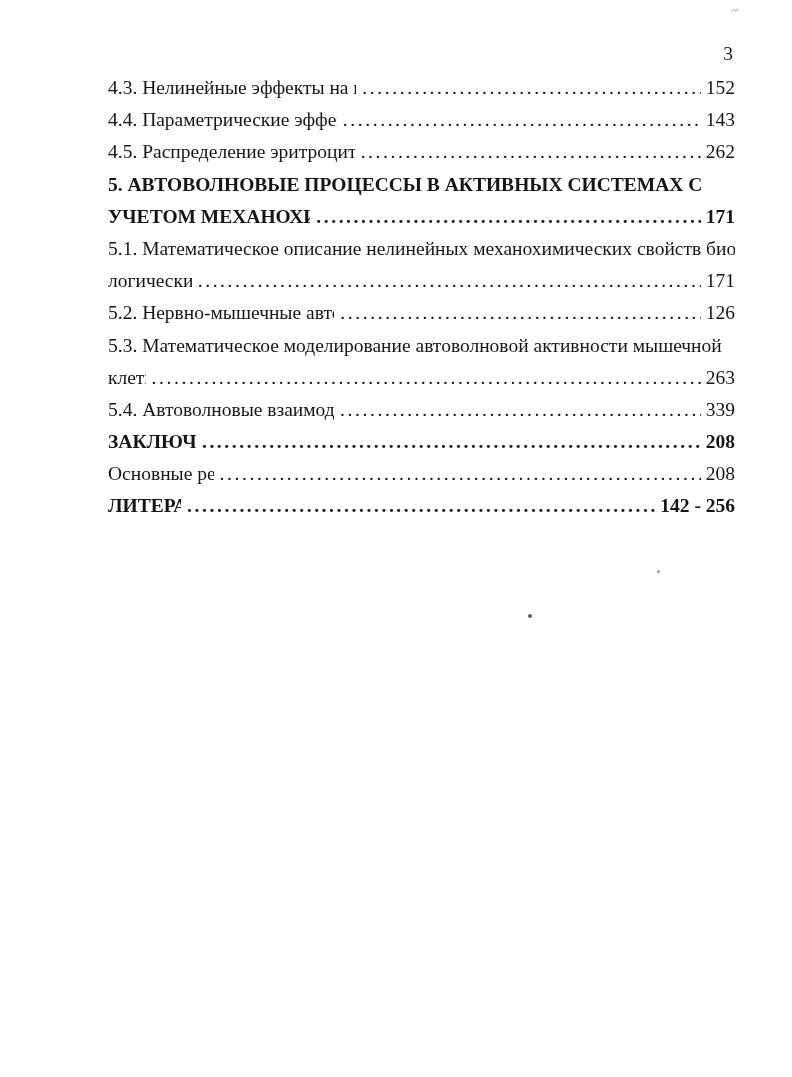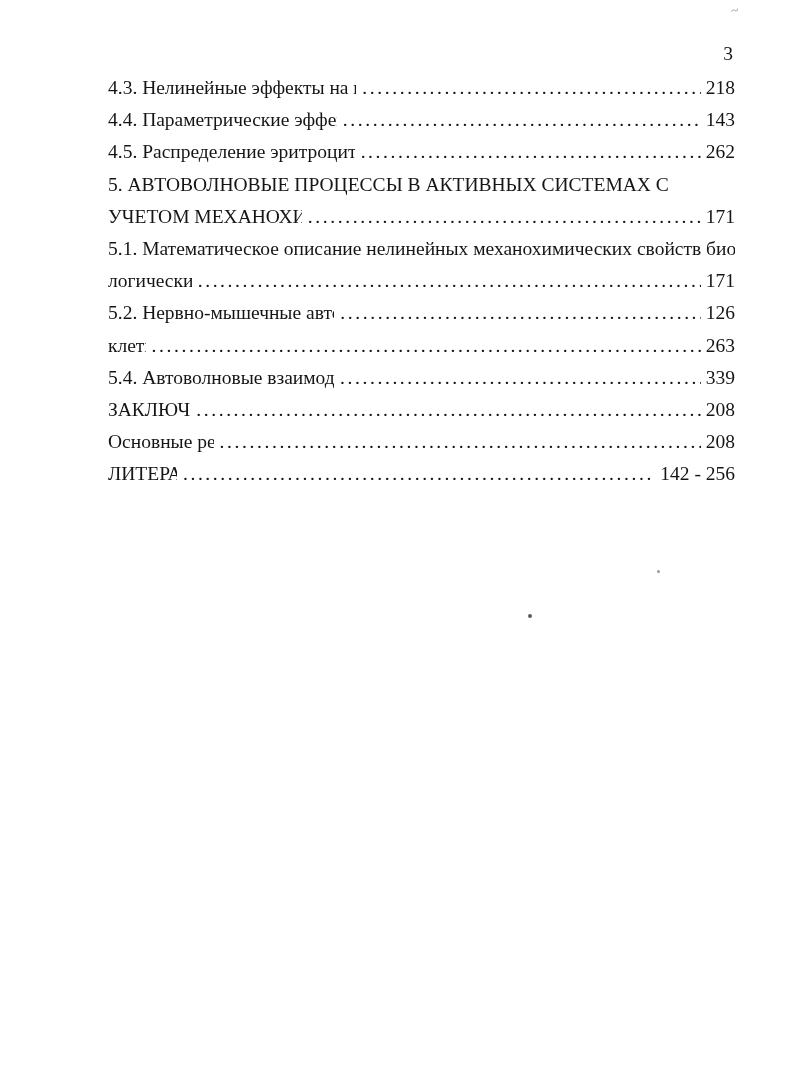--- a/index.html
+++ b/index.html
@@ -58,21 +58,21 @@
     min-width: 8px;
     overflow: hidden;
     white-space: nowrap;
     margin: 0 5px 0 6px;
     letter-spacing: 2.6px;
   }
   .pg {
     flex: 0 0 auto;
   }
   .b {
-    font-weight: normal;
+    font-weight: bold;
   }
   .speck {
     position: absolute;
     border-radius: 50%;
   }
   .speck-1 {
     left: 657px;
     top: 570px;
     width: 3px;
     height: 3px;
@@ -93,21 +93,21 @@
 
   <span class="corner-mark">~</span>
 
   <div class="pageno">3</div>
 
   <div class="toc">
 
     <div class="line">
       <span class="t">4.3. Нелинейные эффекты на поверхности биоткани. Влияние состояния</span>
       <span class="leader">..............................................................................................................</span>
-      <span class="pg">218</span>
+      <span class="pg">152</span>
     </div>
 
     <div class="line">
       <span class="t">4.4. Параметрические эффекты при вибровоздействии на ткань</span>
       <span class="leader">..............................................................................................................</span>
       <span class="pg">143</span>
     </div>
 
     <div class="line">
       <span class="t">4.5. Распределение эритроцитов в слое суспензии в вибрационном поле</span>
@@ -134,20 +134,23 @@
       <span class="leader">..............................................................................................................</span>
       <span class="pg">171</span>
     </div>
 
     <div class="line">
       <span class="t">5.2. Нервно-мышечные автоволновые взаимодействия в ткани</span>
       <span class="leader">..............................................................................................................</span>
       <span class="pg">126</span>
     </div>
 
+    <div class="line">
+      <span class="t">5.3. Математическое моделирование автоволновой активности мышечной</span>
+    </div>
 
     <div class="line">
       <span class="t">клетки</span>
       <span class="leader">..............................................................................................................</span>
       <span class="pg">263</span>
     </div>
 
     <div class="line">
       <span class="t">5.4. Автоволновые взаимодействия в системе белков в мышце</span>
       <span class="leader">..............................................................................................................</span>

